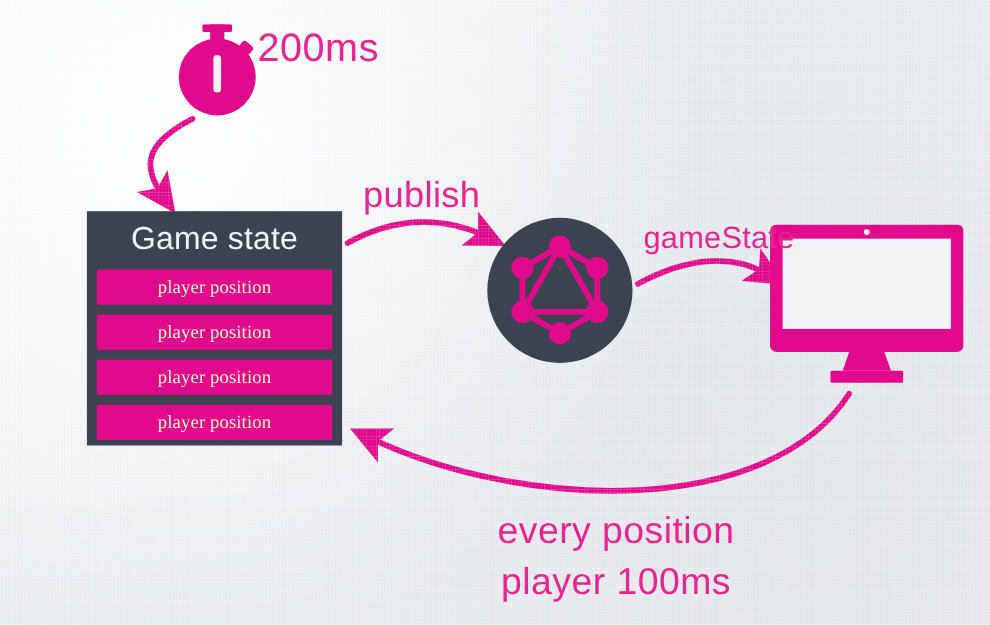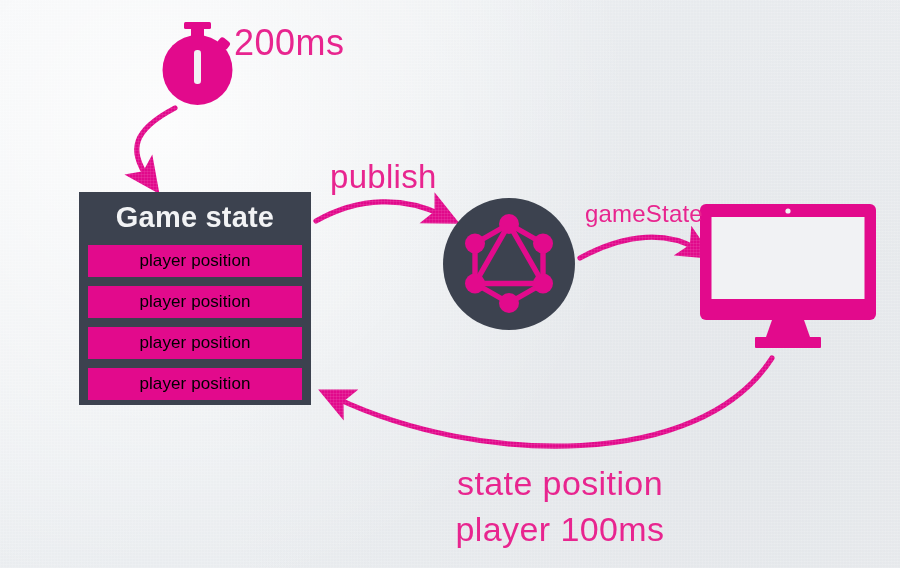--- a/index.html
+++ b/index.html
@@ -48,38 +48,39 @@
     width: 232px;
     height: 213px;
     background: #3c424f;
     box-sizing: border-box;
     padding: 6px 9px 9px 9px;
     z-index: 4;
   }
   #game-state-title {
     color: #f2f3f5;
     font-size: 29px;
-    font-weight: 700;
+    font-weight: 400;
     letter-spacing: 0.2px;
     text-align: center;
     line-height: 38px;
     height: 38px;
     white-space: nowrap;
   }
   .player-row {
     background: #e20a8c;
     height: 32px;
     margin-top: 9px;
-    color: #000000;
+    color: #fef9c3;
     font-size: 17px;
     font-weight: 300;
     text-align: center;
     line-height: 32px;
     letter-spacing: 0.1px;
     white-space: nowrap;
+    font-family: Liberation Serif, serif;
   }
 
   
   #graphql-node {
     position: absolute;
     left: 443px;
     top: 198px;
     width: 132px;
     height: 132px;
     z-index: 4;
@@ -134,21 +135,21 @@
   }
   #label-publish {
     left: 330px;
     top: 158px;
     font-size: 33px;
     letter-spacing: 0.3px;
   }
   #label-gamestate {
     left: 585px;
     top: 200px;
-    font-size: 24px;
+    font-size: 28px;
     letter-spacing: 0.2px;
   }
   #label-sendposition {
     left: 400px;
     top: 460px;
     width: 320px;
     text-align: center;
     font-size: 34px;
     line-height: 46px;
     letter-spacing: 0.4px;
@@ -237,18 +238,18 @@
   </div>
 
   <div class="label" id="label-200ms">200ms</div>
 
 
   <div class="label" id="label-publish">publish</div>
 
   <div class="label" id="label-gamestate">gameState</div>
 
   <div class="label" id="label-sendposition">
-    <span class="line">state position</span>
+    <span class="line">every position</span>
     <span class="line">player 100ms</span>
   </div>
 
   <div id="grain"></div>
 </div>
 
 </body></html>

